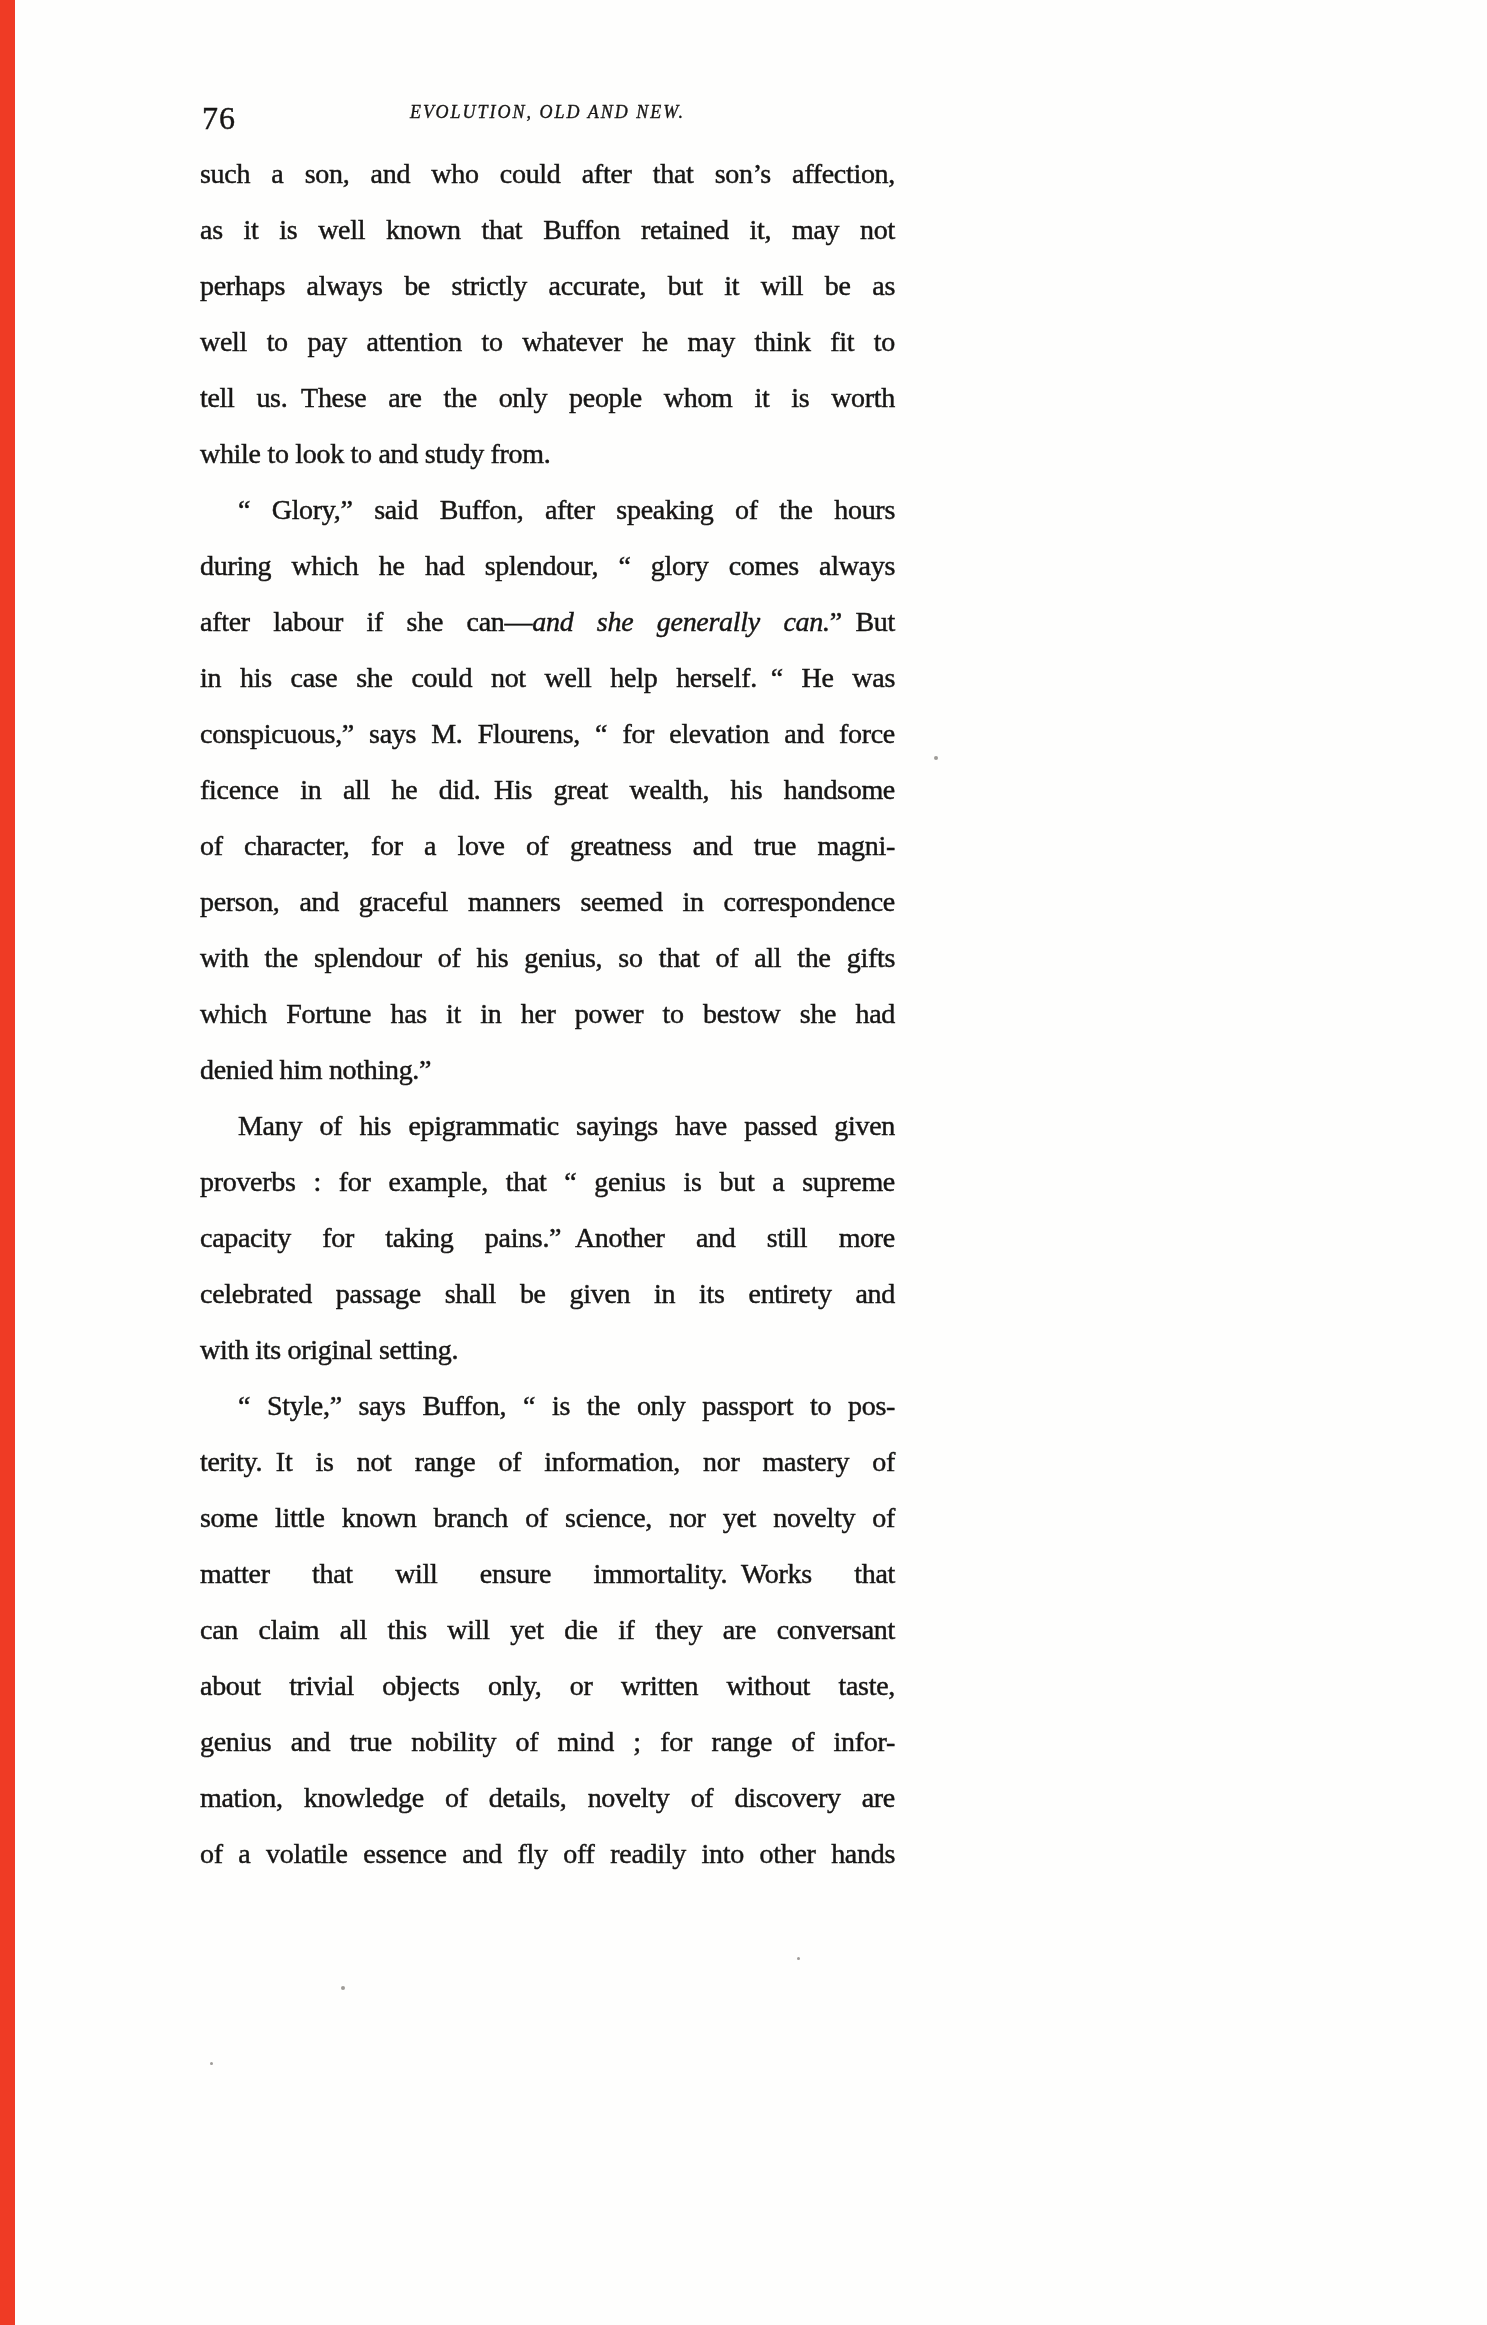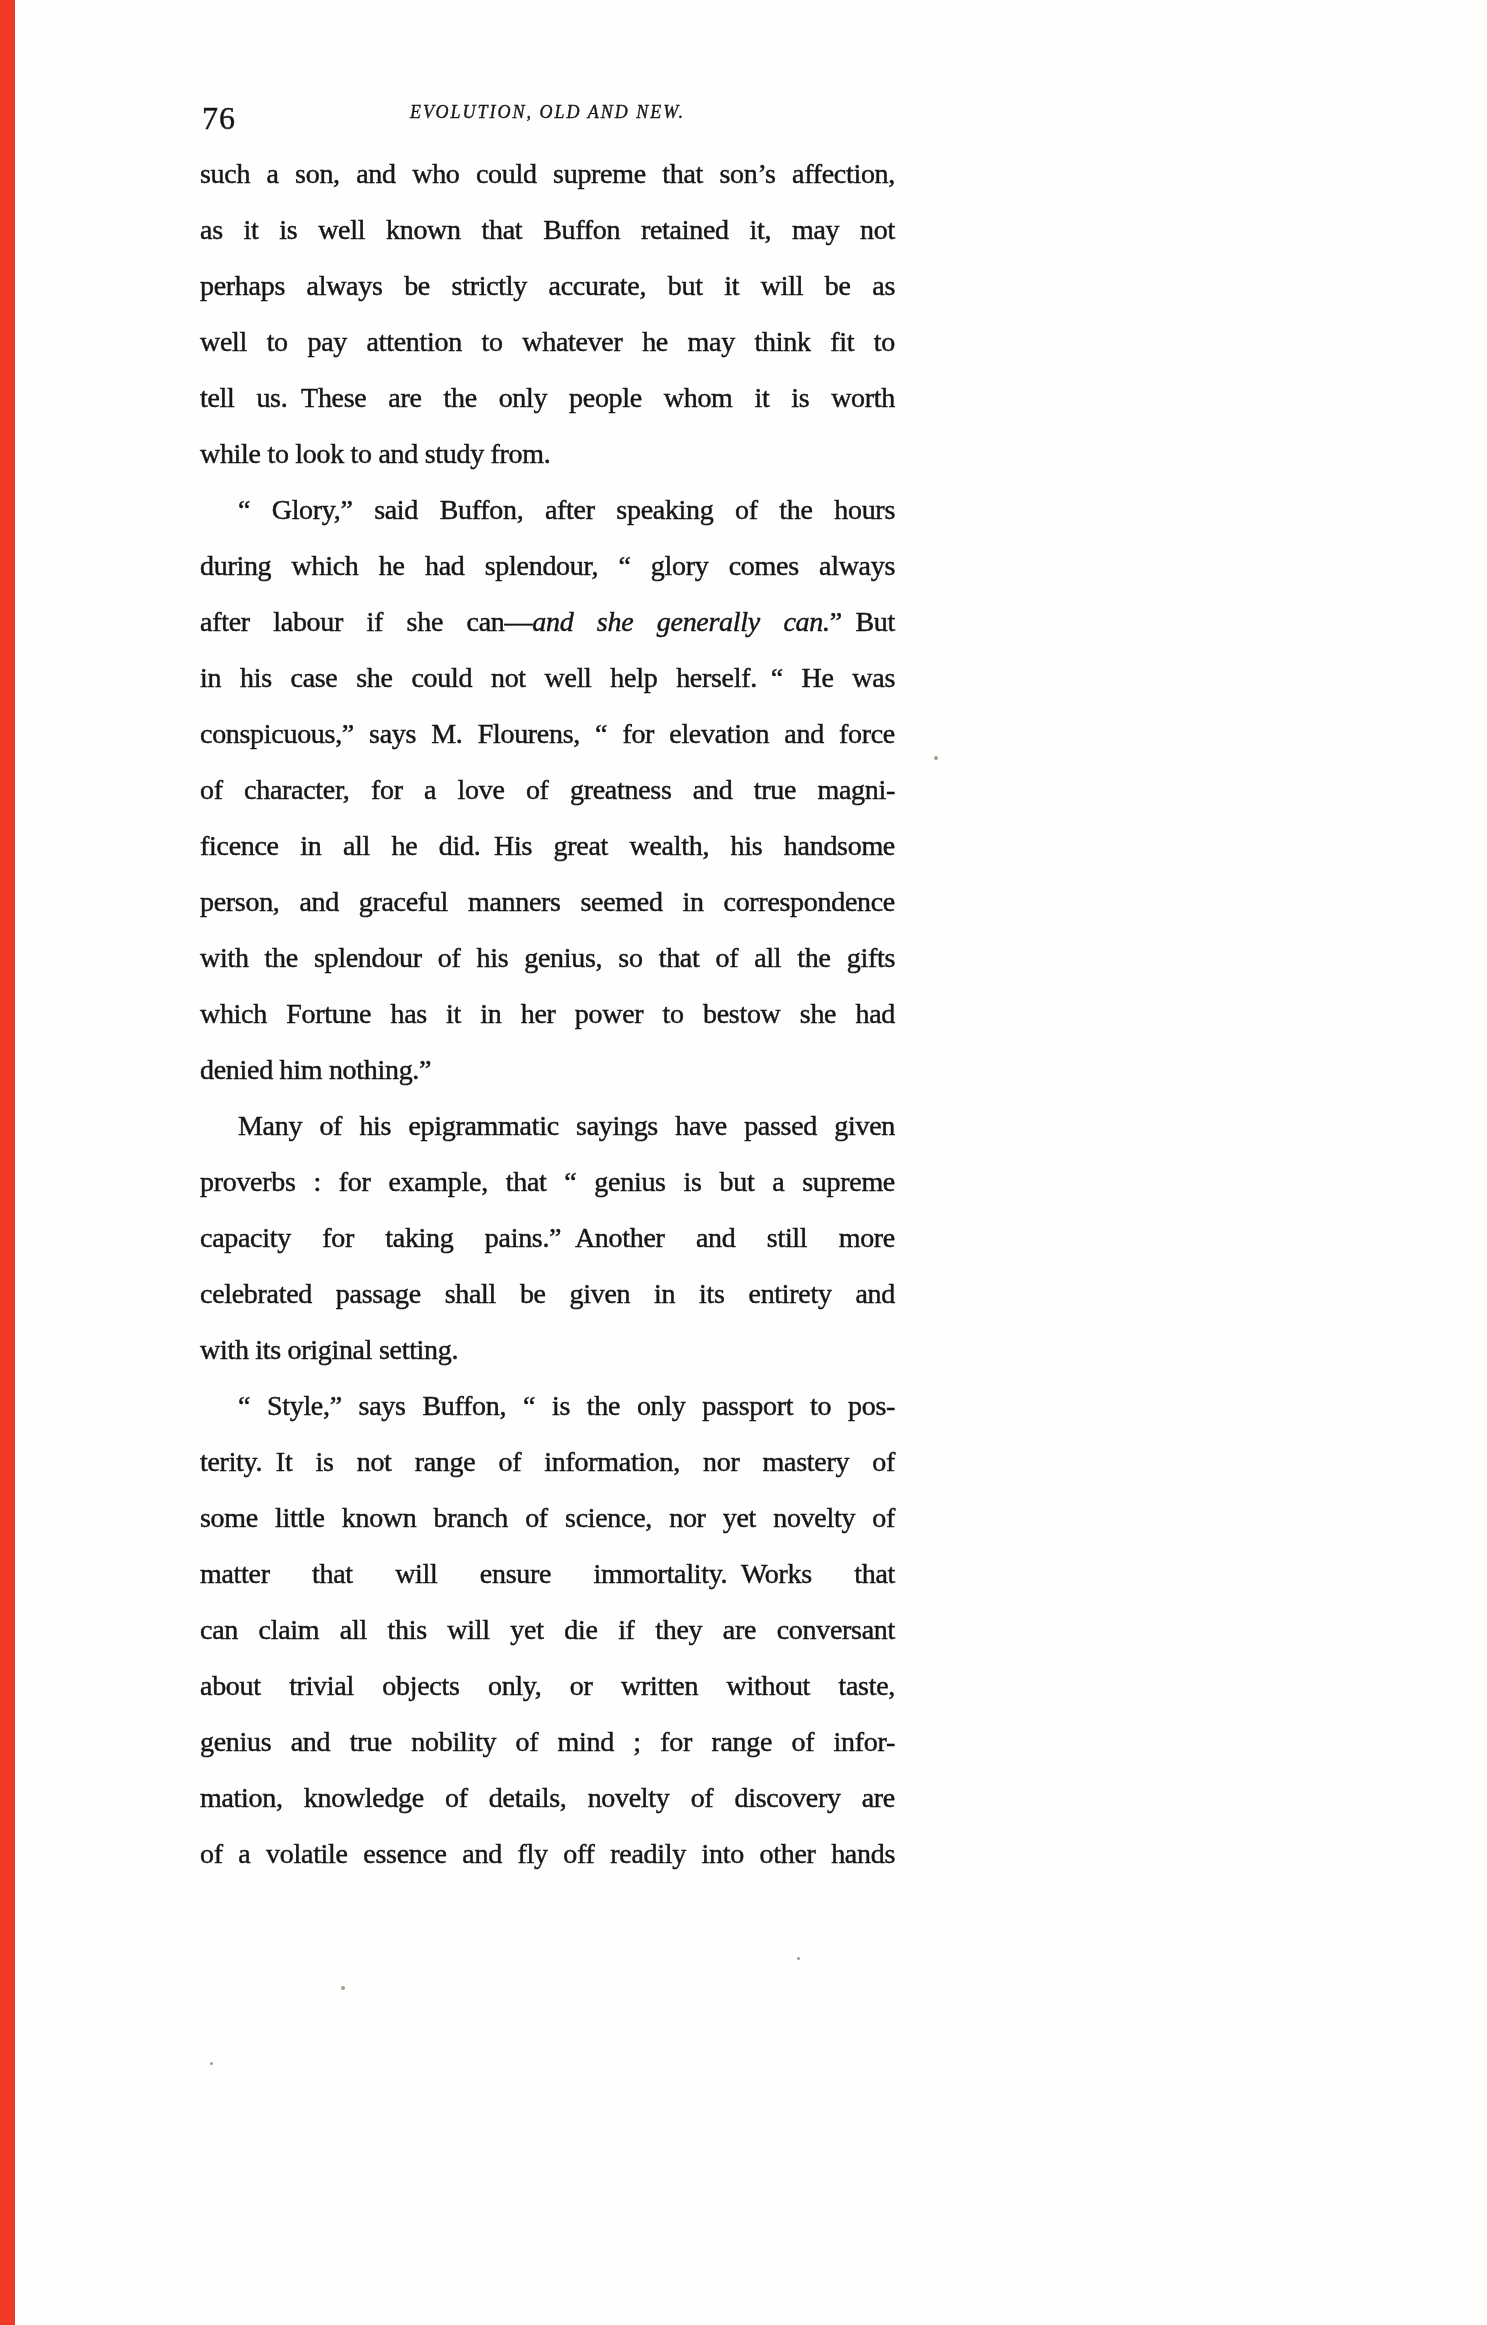--- a/index.html
+++ b/index.html
@@ -71,33 +71,33 @@
 
 <div class="page">
   <div class="edge-strip" style="background: rgb(239, 59, 37);"></div>
 
   <div class="header">
     <div class="page-number">76</div>
     <div class="running-title">EVOLUTION, OLD AND NEW.</div>
   </div>
 
   <div class="text-block">
-      <div class="line"><span>such a son, and who could supreme that son’s affection,</span></div>
+      <div class="line"><span>such a son, and who could after that son’s affection,</span></div>
       <div class="line"><span>as it is well known that Buffon retained it, may not</span></div>
       <div class="line"><span>perhaps always be strictly accurate, but it will be as</span></div>
       <div class="line"><span>well to pay attention to whatever he may think fit to</span></div>
       <div class="line"><span>tell us. These are the only people whom it is worth</span></div>
       <div class="line pend"><span>while to look to and study from.</span></div>
       <div class="line indent"><span>“ Glory,” said Buffon, after speaking of the hours</span></div>
       <div class="line"><span>during which he had splendour, “ glory comes always</span></div>
       <div class="line"><span>after labour if she can—</span><span class="it">and she generally can.</span><span>” But</span></div>
       <div class="line"><span>in his case she could not well help herself. “ He was</span></div>
       <div class="line"><span>conspicuous,” says M. Flourens, “ for elevation and force</span></div>
+      <div class="line"><span>ficence in all he did. His great wealth, his handsome</span></div>
       <div class="line"><span>of character, for a love of greatness and true magni-</span></div>
-      <div class="line"><span>ficence in all he did. His great wealth, his handsome</span></div>
       <div class="line"><span>person, and graceful manners seemed in correspondence</span></div>
       <div class="line"><span>with the splendour of his genius, so that of all the gifts</span></div>
       <div class="line"><span>which Fortune has it in her power to bestow she had</span></div>
       <div class="line pend"><span>denied him nothing.”</span></div>
       <div class="line indent"><span>Many of his epigrammatic sayings have passed given</span></div>
       <div class="line"><span>proverbs : for example, that “ genius is but a supreme</span></div>
       <div class="line"><span>capacity for taking pains.” Another and still more</span></div>
       <div class="line"><span>celebrated passage shall be given in its entirety and</span></div>
       <div class="line pend"><span>with its original setting.</span></div>
       <div class="line indent"><span>“ Style,” says Buffon, “ is the only passport to pos-</span></div>

